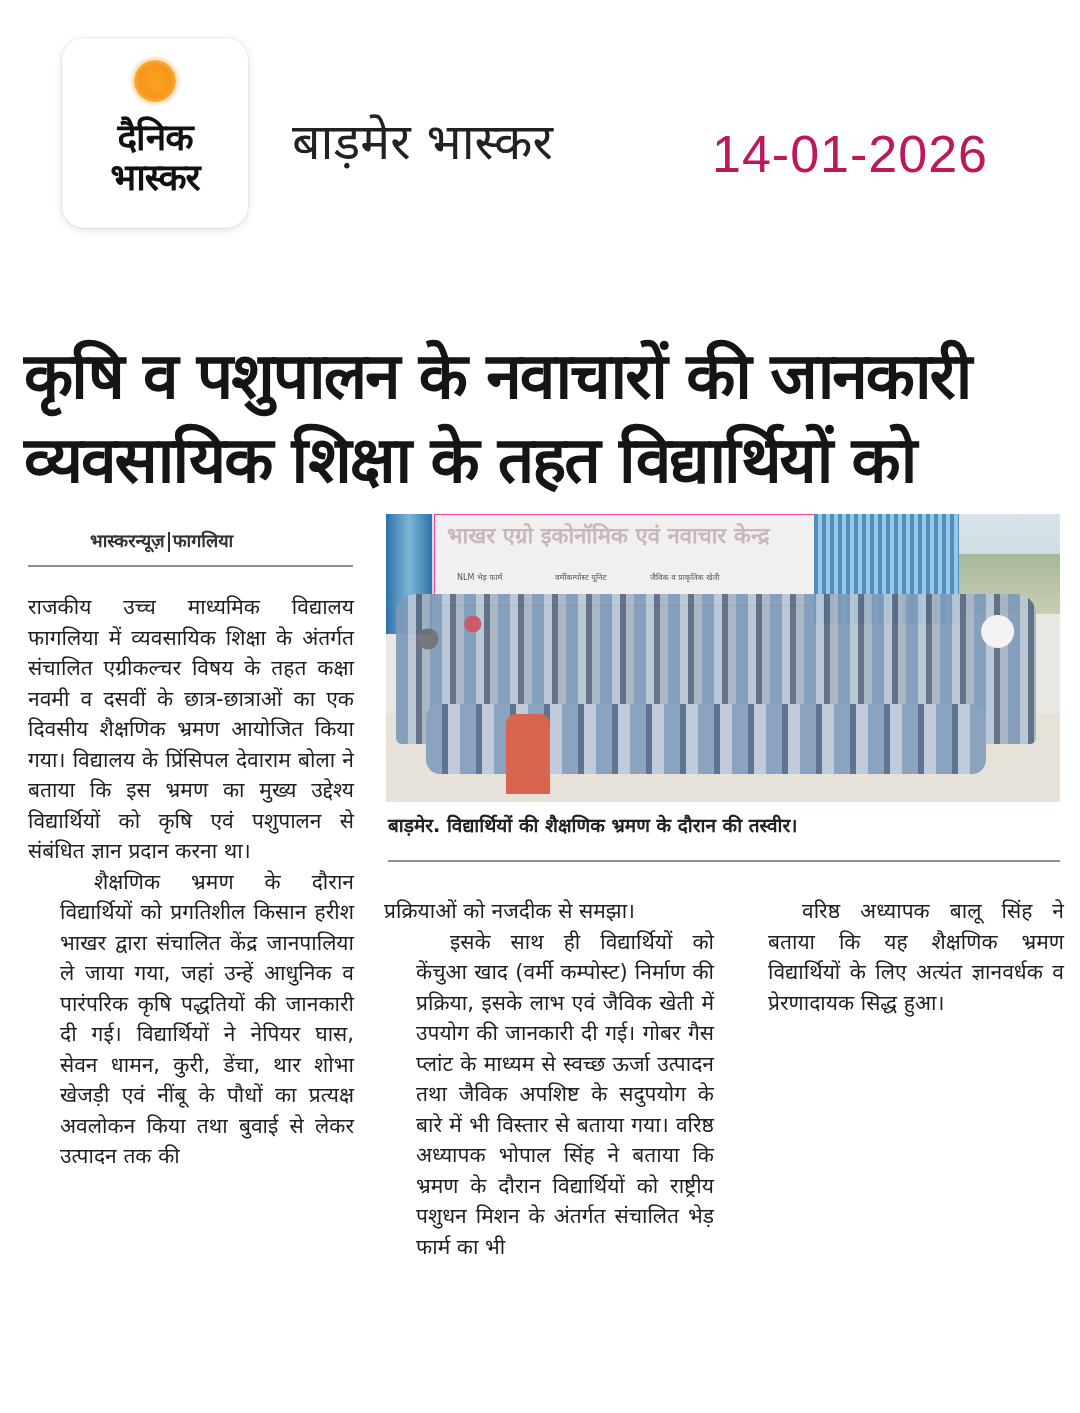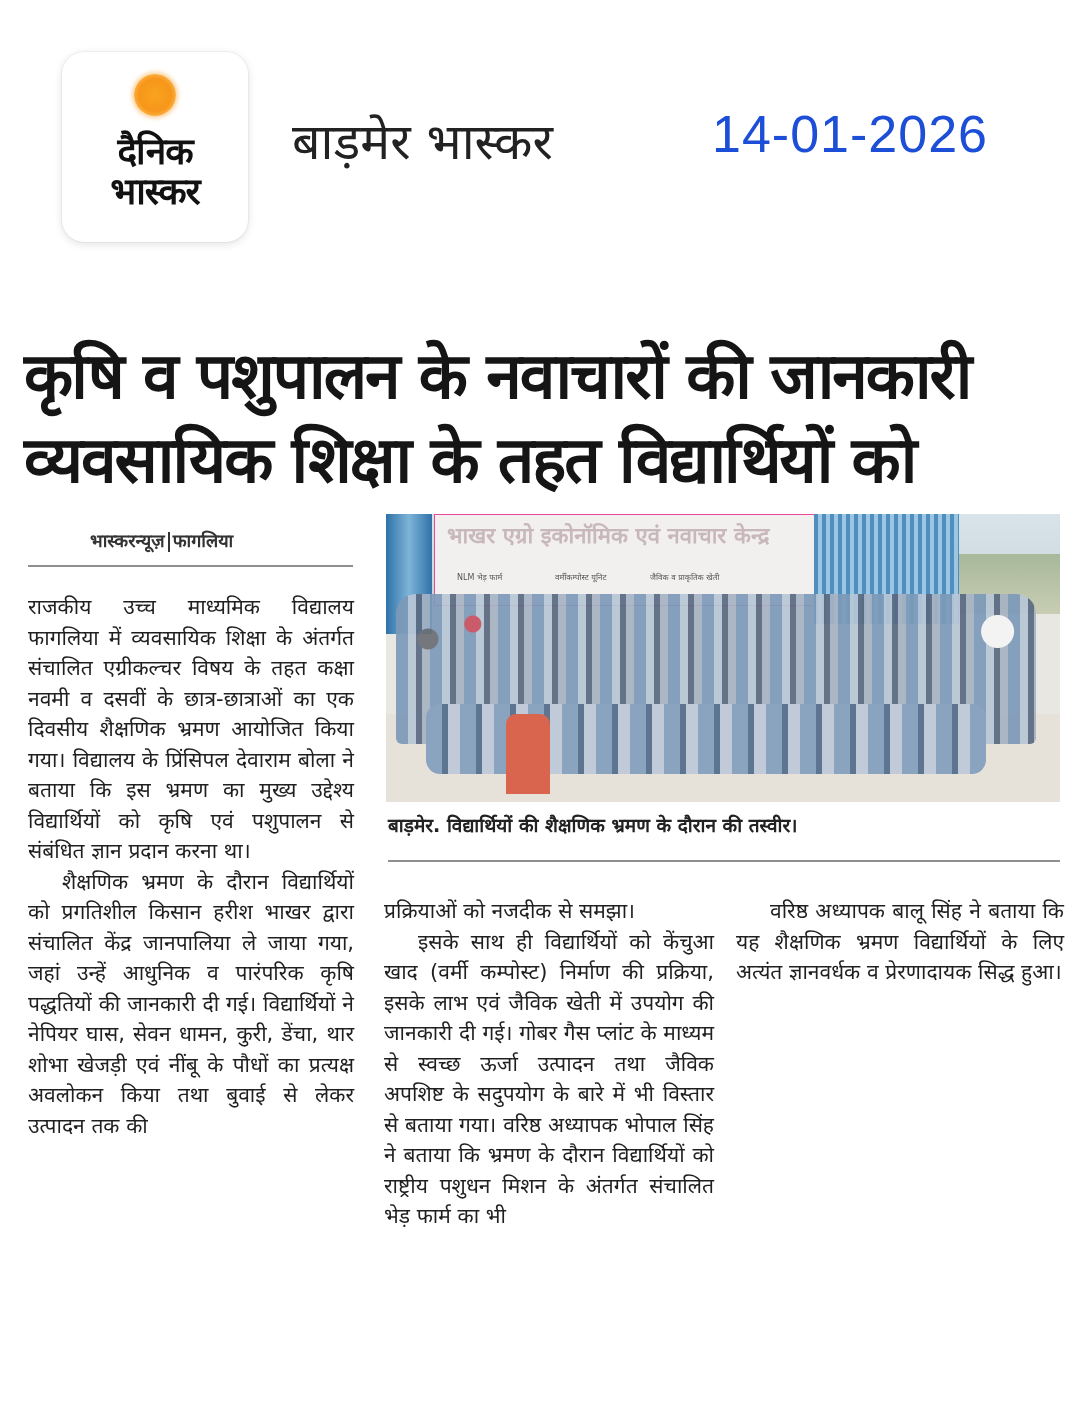--- a/index.html
+++ b/index.html
@@ -1,61 +1,61 @@
 <!DOCTYPE html>
 <html><head>
 <meta charset="utf-8">
 <style>
   html, body { margin: 0; padding: 0; }
   body {
     width: 1080px; height: 1413px; background: #ffffff; overflow: hidden;
     position: relative; font-family: "DejaVu Sans", sans-serif; color: #1c1c1c;
   }
   .logo-card {
-    position: absolute; left: 62px; top: 52px; width: 186px; height: 190px;
+    position: absolute; left: 62px; top: 38px; width: 186px; height: 190px;
     background: #ffffff; border-radius: 22px;
     box-shadow: 0 2px 8px rgba(0,0,0,0.12), 0 0 0 1px rgba(0,0,0,0.04);
     display: flex; flex-direction: column; align-items: center;
   }
   .sun {
     width: 42px; height: 42px; margin-top: 22px; border-radius: 50%;
     background: radial-gradient(circle, #f9a31f 0%, #f7961a 55%, #fbb54a 75%, rgba(255,255,255,0) 78%);
     box-shadow: 0 0 4px 2px rgba(247,150,26,0.45);
   }
   .logo-line {
     font-family: "DejaVu Sans", sans-serif; font-weight: bold; font-size: 37px;
     line-height: 40px; color: #111; letter-spacing: -1px;
   }
   .logo-line.first { margin-top: 16px; }
   .edition {
     position: absolute; left: 292px; top: 112px; font-size: 50px; line-height: 60px;
     color: #222; font-weight: normal;
   }
   .date {
-    position: absolute; left: 712px; top: 104px; font-size: 52px; line-height: 60px;
-    color: #1d4ed8; font-family: "Liberation Sans", sans-serif; letter-spacing: 1px;
+    position: absolute; left: 712px; top: 124px; font-size: 52px; line-height: 60px;
+    color: #be185d; font-family: "Liberation Sans", sans-serif; letter-spacing: 1px;
   }
   .headline {
     position: absolute; left: 24px; top: 334px; width: 1040px;
     font-family: "DejaVu Sans", sans-serif; font-weight: bold; font-size: 64px;
     line-height: 84px; color: #151515; letter-spacing: -2px;
   }
   .headline div { white-space: nowrap; }
   .byline {
     position: absolute; left: 90px; top: 528px; font-size: 18px; color: #333;
     font-weight: bold; white-space: nowrap;
   }
   .byline .sep { display: inline-block; width: 2px; height: 20px; background: #333; vertical-align: middle; margin: 0 3px; }
   .rule { position: absolute; height: 2px; background: #8f8f8f; }
   .col {
     position: absolute; font-size: 21px; line-height: 30.5px; color: #1f1f1f;
     text-align: justify; font-weight: normal;
   }
   .col p { margin: 0; text-indent: 0; }
-  .col p.indent { text-indent: 34px; }
+  .col p.indent { text-indent: 34px; margin-left: 32px; }
   .photo {
     position: absolute; left: 386px; top: 514px; width: 674px; height: 288px;
     overflow: hidden; background: #e9e7e2;
   }
   .photo .sky { position: absolute; left: 0; top: 0; width: 100%; height: 80px; background: linear-gradient(#d9e4ea, #c9d6dc); }
   .photo .banner {
     position: absolute; left: 48px; top: 0; width: 380px; height: 90px; background: #f2f0ee;
     border: 1px solid #ec4899; overflow: hidden;
   }
   .photo .banner-title { position: absolute; left: 12px; top: 4px; font-size: 22px; color: #c8b8bb; font-weight: bold; white-space: nowrap; }

